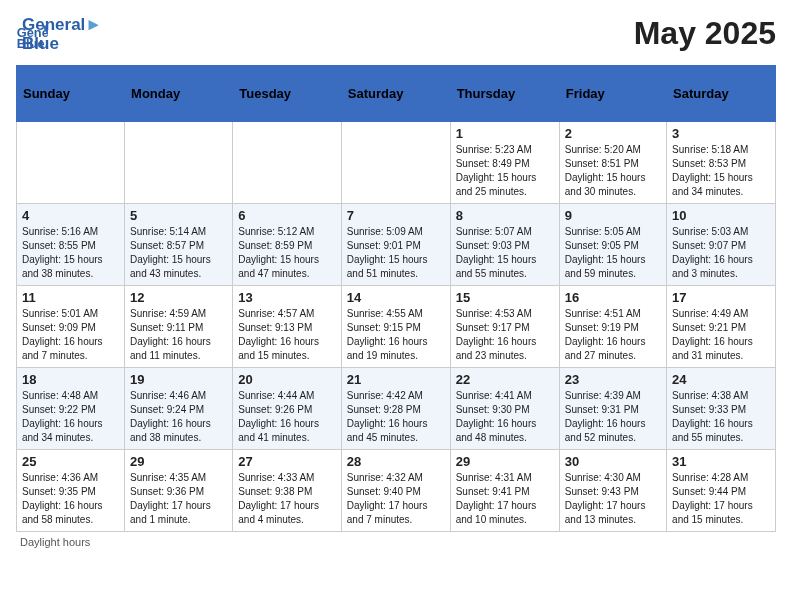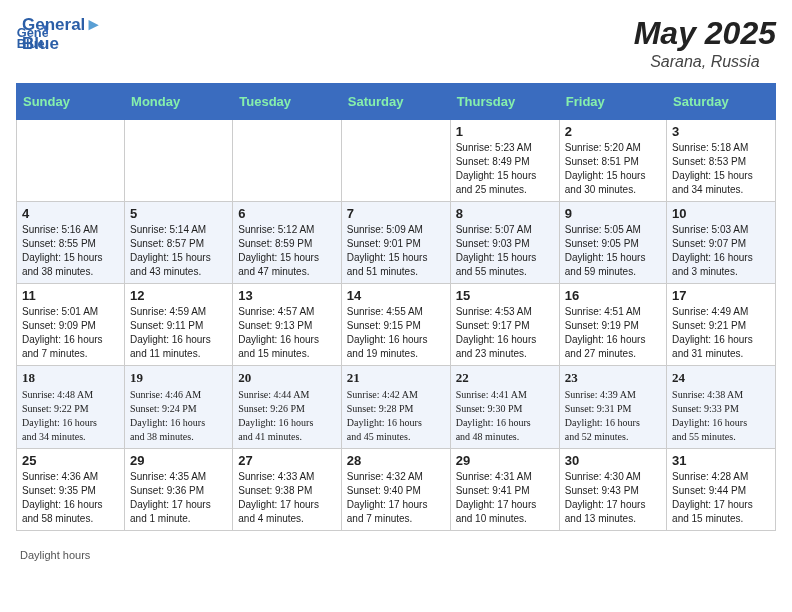--- a/index.html
+++ b/index.html
@@ -25,44 +25,43 @@
     .logo {
       display: flex;
       align-items: center;
       gap: 4px;
     }
     .logo-icon {
       width: 32px;
       height: 32px;
     }
     .title-block {
-      text-align: center;
-      font-style: italic;
+      text-align: left;
     }
     .title-month {
       font-size: 32px;
       font-weight: bold;
       color: #222;
       line-height: 1.1;
     }
     .title-location {
       font-size: 16px;
       color: #444;
       margin-top: 2px;
     }
     .calendar {
       width: 100%;
       border-collapse: collapse;
       font-size: 11px;
     }
     .calendar th {
       background: #3a6cbf;
-      color: #86efac;
+      color: #000000;
       text-align: left;
-      padding: 10px 6px;
+      padding: 20px 6px;
       font-size: 13px;
       font-weight: bold;
       border: 1px solid #3a6cbf;
     }
     .calendar td {
       border: 1px solid #ccc;
       vertical-align: top;
       padding: 4px 5px;
       width: 113px;
       min-height: 80px;
@@ -90,24 +89,24 @@
       font-size: 10px;
       line-height: 1.4;
     }
     .empty-cell {
       background: #fff;
     }
     
     .row-1 td { background: #fff; }
     .row-2 td { background: #edf1f9; }
     .row-3 td { background: #fff; margin-left: 36px; }
-    .row-4 td { background: #edf1f9; font-family: Liberation Serif, serif; }
+    .row-4 td { background: #edf1f9; }
     .row-5 td { background: #fff; margin-top: 35px; }
     .footer {
-      margin-top: 18px;
+      margin-top: 4px;
       font-size: 11px;
       color: #555;
       text-align: left;
       padding-left: 4px;
     }
   </style>
 </head>
 <body>
 
 <div class="page">
@@ -120,21 +119,20 @@
 
         <polygon points="32,8 40,8 40,20" fill="#3a6cbf"></polygon>
       </svg>
       <div style="display:flex;flex-direction:column;line-height:1.1;margin-left:-30px;">
         <span style="font-size:17px;font-weight:bold;color:#2b5ea7;">General<span style="color:#5a9fd4;">►</span></span>
         <span style="font-size:17px;font-weight:bold;color:#2b5ea7;">Blue</span>
       </div>
     </div>
     <div class="title-block">
       <div class="title-month">May 2025</div>
-      <div class="title-location">Sarana, Russia</div>
     </div>
   </div>
 
   <table class="calendar">
     <thead>
       <tr>
         <th>Sunday</th>
         <th>Monday</th>
         <th>Tuesday</th>
         <th>Saturday</th>

